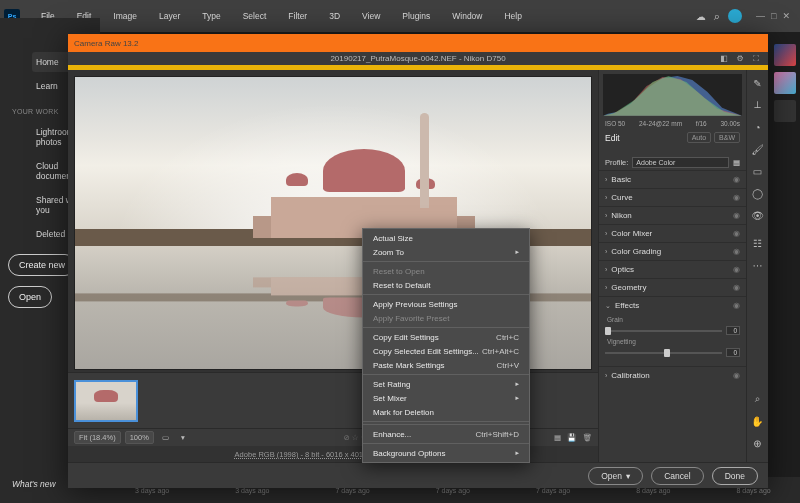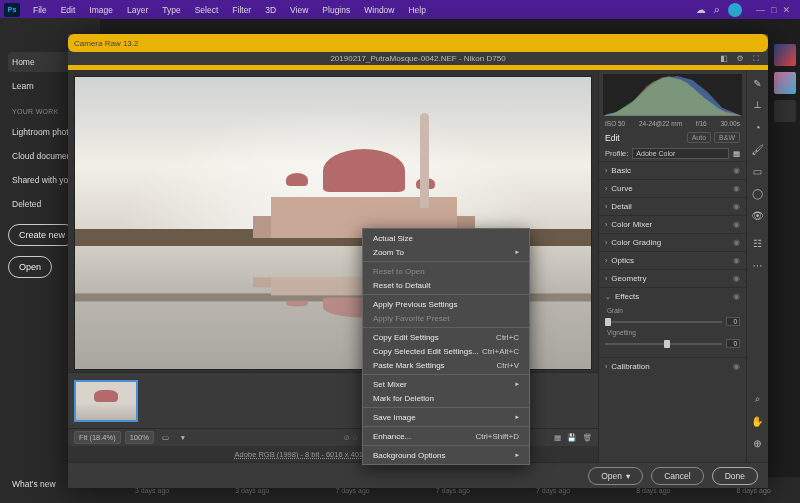--- a/index.html
+++ b/index.html
@@ -1,44 +1,44 @@
 <!DOCTYPE html>
 <html><head>
 <meta charset="utf-8">
 <style>
 * { box-sizing: border-box; margin: 0; padding: 0; font-family: -apple-system, "Segoe UI", Arial, sans-serif; }
 body { width: 800px; height: 503px; background: #1e1e1e; color: #ccc; font-size: 9px; overflow: hidden; position: relative; }
 
 
-.menubar { height: 19px; background: #4c1d95; display: flex; align-items: center; padding: 0 4px; gap: 4px; }
+.menubar { height: 32px; background: #404040; display: flex; align-items: center; padding: 0 4px; gap: 12px; }
 .menubar .ps-icon { width: 16px; height: 14px; background: #001e36; color: #31a8ff; font-size: 7px; font-weight: bold; display: flex; align-items: center; justify-content: center; border-radius: 2px; margin-right: 4px; }
 .menubar .menu-item { color: #ddd; font-size: 8.5px; padding: 0 5px; cursor: default; }
 .menubar .right { margin-left: auto; display: flex; align-items: center; gap: 8px; padding-right: 6px; }
 .menubar .cloud-icon { color: #ccc; font-size: 10px; }
 .menubar .avatar { width: 14px; height: 14px; border-radius: 50%; background: #2aa9d2; }
 .win-controls { display:flex; gap:6px; color:#aaa; font-size:9px; margin-left:6px;}
 
 
 .home-sidebar { position: absolute; left: 0; top: 18px; bottom: 0; width: 100px; background: #2a2a2a; padding: 34px 8px 8px 8px; display: flex; flex-direction: column; gap: 4px; }
-.home-sidebar .item { color: #ddd; font-size: 8.5px; padding: 5px 4px; border-radius: 3px; }
+.home-sidebar .item { color: #ddd; font-size: 8.5px; padding: 5px 4px; border-radius: 3px; margin-left: 24px; }
 .home-sidebar .item.active { background: #383838; }
 .home-sidebar .section-title { color: #888; font-size: 7px; padding: 8px 4px 3px 4px; text-transform: uppercase; letter-spacing: .3px;}
 .home-sidebar .btn { border: 1px solid #ccc; border-radius: 12px; padding: 5px 10px; font-size: 9px; color: #eee; margin-top: 6px; width: fit-content; }
 .home-sidebar .btn.primary { background: transparent; }
-.home-sidebar .whatsnew { margin-top: auto; color: #ddd; font-size: 8.5px; padding: 6px 4px; }
+.home-sidebar .whatsnew { margin-top: auto; color: #ddd; font-size: 8.5px; padding: 6px 4px; font-style: italic; }
 
 
 .recents-strip { position:absolute; left:100px; right:0; bottom:0; height:26px; background:#2a2a2a; display:flex; align-items:center; padding-left:35px; gap:66px; }
 .recents-strip span { color:#888; font-size:7px; }
 .recent-thumbs { position:absolute; right:0; top:40px; width:30px; display:flex; flex-direction:column; gap:6px; padding:4px;}
 .recent-thumbs .rt { width:22px; height:22px; border-radius:2px;}
 
 
 .cr-window { position: absolute; left: 68px; top: 34px; width: 700px; height: 454px; background: #3a3a3a; box-shadow: 0 4px 30px rgba(0,0,0,.6); display: flex; flex-direction: column; }
-.cr-titlebar { height: 18px; background: #eab308; color: #444; font-size: 8px; display: flex; align-items: center; padding: 0 6px; border-radius: 6px; }
+.cr-titlebar { height: 18px; background: #f97316; color: #444; font-size: 8px; display: flex; align-items: center; padding: 0 6px; }
 .cr-header { height: 18px; background: #3a3a3a; border-bottom: 5px solid #eab308; display: flex; align-items: center; justify-content: center; color: #bbb; font-size: 8px; position: relative; }
 .cr-header .hdr-right { position: absolute; right: 6px; display: flex; gap: 4px; }
 .cr-header .hdr-right .hicon { width: 12px; height: 12px; color: #aaa; display:flex;align-items:center;justify-content:center; }
 
 .cr-body { flex: 1; display: flex; min-height: 0; }
 .cr-left { flex: 1; display: flex; flex-direction: column; background: #323232; min-width: 0;}
 .cr-image-area { flex: 1; display: flex; align-items: center; justify-content: center; padding: 6px 6px 2px 6px; min-height:0;}
 .cr-image { width: 100%; height: 100%; background: linear-gradient(#fff,#dcdad5); position: relative; overflow: hidden; border:1px solid #222;}
 
 .sky { position:absolute; inset:0 0 45% 0; background: radial-gradient(ellipse at 50% 110%, rgba(255,255,255,.95), rgba(200,200,200,0) 60%), linear-gradient(#cfd3d4,#e8e6e0 40%,#f2efe7 55%,#d8d3c9);}
@@ -65,21 +65,21 @@
 .cr-infoline { height: 16px; display:flex; align-items:center; justify-content:center; color:#999; font-size:7.5px; text-decoration:underline dotted; }
 
 
 .cr-right { width: 148px; background: #383838; border-left: 1px solid #2a2a2a; display: flex; flex-direction:column;}
 .cr-right .histogram { height: 42px; margin:4px 4px 2px 4px; background: #222; position:relative; overflow:hidden;}
 .cr-right .histogram svg{position:absolute;inset:0;}
 .cr-right .meta { display:flex; justify-content:space-between; padding:2px 6px; color:#aaa; font-size:6.5px;}
 .cr-right .edit-hdr { display:flex; align-items:center; padding:3px 6px; font-size:8.5px; color:#eee;}
 .cr-right .edit-hdr .auto { margin-left:auto; color:#999; font-size:7px; padding:1px 4px; border:1px solid #555;border-radius:2px;}
 .cr-right .edit-hdr .bw { color:#999; font-size:7px; padding:1px 4px; border:1px solid #555;border-radius:2px; margin-left:3px;}
-.cr-right .profile-row { display:flex; align-items:center; padding:2px 6px; gap:4px; font-size:7.5px; color:#ccc;}
+.cr-right .profile-row { display:flex; align-items:center; padding:2px 6px; gap:4px; font-size:7.5px; color:#ccc;margin-top:9px;}
 .cr-right .profile-row .sel { flex:1; background:#2e2e2e; border:1px solid #555; padding:1px 3px; font-size:7px;}
 .cr-right .section { border-top:1px solid #2d2d2d; padding:4px 6px; font-size:8px; color:#ddd; display:flex; align-items:center; gap:4px;}
 .cr-right .section .chev { color:#aaa; font-size:7px;}
 .cr-right .section .eye { margin-left:auto; color:#777; font-size:8px;}
 .cr-right .effects-body { padding:2px 6px 6px 6px; }
 .cr-right .slider-row { display:flex; align-items:center; font-size:7px; color:#ccc; gap:4px; margin:3px 0;}
 .cr-right .slider-row .track { flex:1; height:2px; background:#555; position:relative;}
 .cr-right .slider-row .track .knob{position:absolute; top:-3px; width:6px;height:8px;background:#ccc;border-radius:1px;}
 .cr-right .slider-row .val { width:14px; text-align:right; background:#2e2e2e; border:1px solid #555; padding:0 2px; font-size:6.5px;}
 .cr-right .sub { font-size:6.5px; color:#999; padding-left:2px;}
@@ -239,21 +239,21 @@
       <div id="panel-sections" style="display: contents;"><div class="section">
             <span class="chev">›</span>
             <span>Basic</span>
             <span class="eye">◉</span>
           </div><div class="section">
             <span class="chev">›</span>
             <span>Curve</span>
             <span class="eye">◉</span>
           </div><div class="section">
             <span class="chev">›</span>
-            <span>Detail</span>
+            <span>Nikon</span>
             <span class="eye">◉</span>
           </div><div class="section">
             <span class="chev">›</span>
             <span>Color Mixer</span>
             <span class="eye">◉</span>
           </div><div class="section">
             <span class="chev">›</span>
             <span>Color Grading</span>
             <span class="eye">◉</span>
           </div><div class="section">
@@ -351,31 +351,31 @@
     <div class="mi">
       <span>Copy Selected Edit Settings...</span>
       <span style="color: rgb(204, 204, 204);">Ctrl+Alt+C</span>
     </div>
     <div class="mi">
       <span>Paste Mark Settings</span>
       <span style="color: rgb(204, 204, 204);">Ctrl+V</span>
     </div>
     <div class="sep"></div>
     <div class="mi">
+      <span>Set Rating</span>
+      <span class="arrow">▸</span>
+    </div>
+    <div class="mi">
       <span>Set Mixer</span>
       <span class="arrow">▸</span>
     </div>
     <div class="mi">
       <span>Mark for Deletion</span>
     </div>
     <div class="sep"></div>
-    <div class="mi">
-      <span>Save Image</span>
-      <span class="arrow">▸</span>
-    </div>
     <div class="sep"></div>
     <div class="mi">
       <span>Enhance...</span>
       <span style="color: rgb(204, 204, 204);">Ctrl+Shift+D</span>
     </div>
     <div class="sep"></div>
     <div class="mi">
       <span>Background Options</span>
       <span class="arrow">▸</span>
     </div>

